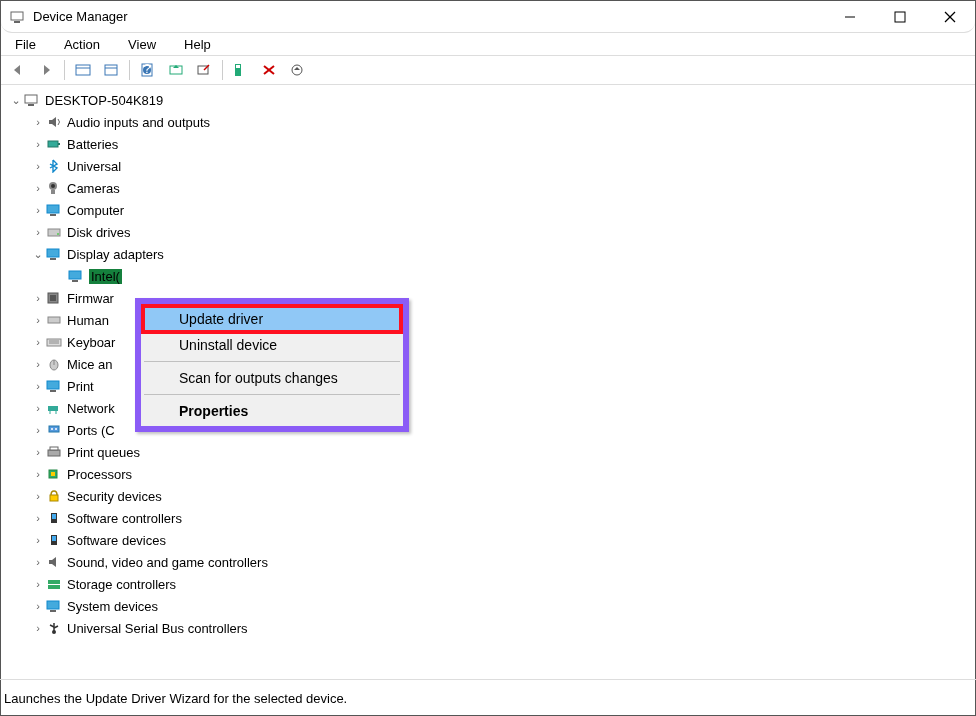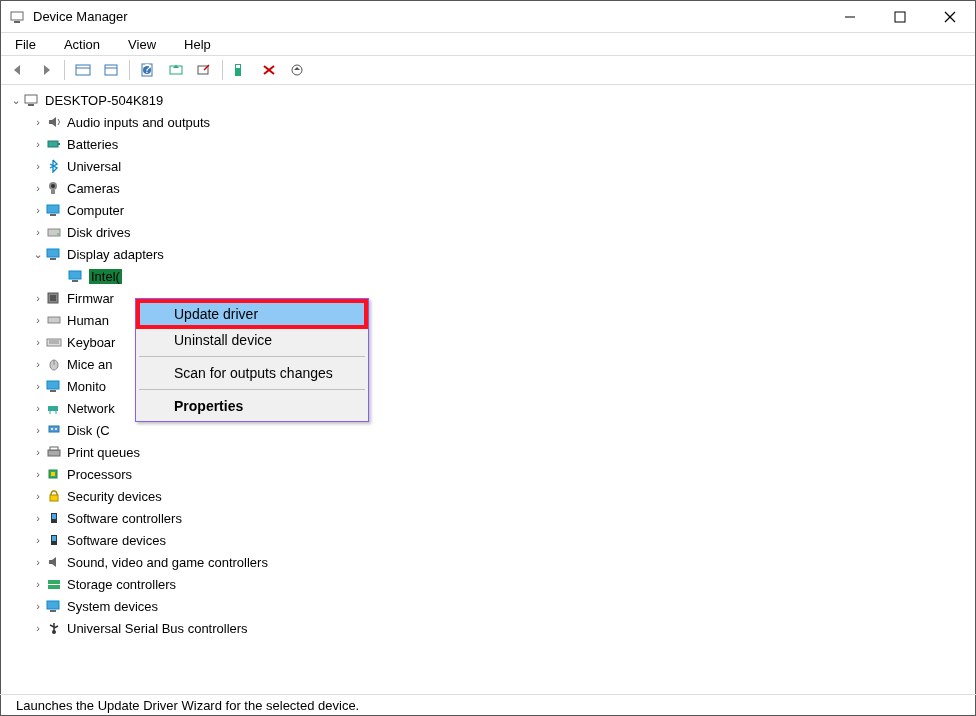--- a/index.html
+++ b/index.html
@@ -1,42 +1,42 @@
 <!DOCTYPE html>
 <html><head>
 <meta charset="utf-8">
 <style>
 * { margin: 0; padding: 0; box-sizing: border-box; font-family: "Segoe UI", Tahoma, sans-serif; font-size: 13px; }
 body { background: #fff; width: 976px; height: 716px; overflow: hidden; border: 1px solid #555; }
-.titlebar { height: 32px; display: flex; align-items: center; padding-left: 8px; border-bottom: 1px solid #ddd; }
+.titlebar { height: 32px; display: flex; align-items: center; padding-left: 8px; border-bottom: 1px solid #ddd; border-radius: 11px; }
 .titlebar .appicon { width: 16px; height: 16px; margin-right: 8px; }
 .titlebar .title { flex: 1; font-size: 13px; }
 .titlebar .winbtns { display: flex; height: 100%; }
 .titlebar .winbtn { width: 50px; height: 100%; display: flex; align-items: center; justify-content: center; }
 
 .menubar { height: 22px; display: flex; align-items: center; padding: 0 8px; gap: 16px; }
 .menubar .menuitem { padding: 2px 6px; }
 
 .toolbar { height: 30px; border-top: 1px solid #ddd; border-bottom: 1px solid #ddd; display: flex; align-items: center; padding: 0 4px; gap: 2px; }
 .tbtn { width: 26px; height: 24px; display: flex; align-items: center; justify-content: center; border: 1px solid transparent; }
 .tsep { width: 1px; height: 20px; background: #ccc; margin: 0 3px; }
 
 .tree { position: relative; height: calc(100% - 32px - 22px - 30px - 22px); overflow: auto; padding: 4px 0 0 8px; }
 .tree-row { height: 22px; display: flex; align-items: center; white-space: nowrap; }
 .expander { width: 14px; text-align: center; color: #666; font-size: 11px; user-select: none; }
 .ticon { width: 18px; height: 16px; display: flex; align-items: center; justify-content: center; margin-right: 4px; }
 .tree-row.selected .label { background: #15803d; padding: 0 2px; }
 
-.context-menu { position: absolute; left: 135px; top: 298px; width: 234px; background: #f0f0f0; border: 1px solid #8b5cf6; box-shadow: 2px 2px 3px rgba(0,0,0,0.25); padding: 2px; z-index: 100; }
+.context-menu { position: absolute; left: 135px; top: 298px; width: 274px; background: #f0f0f0; border: 6px solid #8b5cf6; box-shadow: 2px 2px 3px rgba(0,0,0,0.25); padding: 2px; z-index: 100; }
 .cmi { height: 26px; display: flex; align-items: center; padding-left: 36px; font-size: 14px; }
 .cmi.hover { background: #90c8f6; }
 .cmi.hilite { outline: 4px solid #ff1020; outline-offset: -2px; }
 .cmsep { height: 1px; background: #c0c0c0; margin: 3px 1px; }
 
-.statusbar { position: absolute; left: 0; right: 0; bottom: 0; height: 22px; border-top: 1px solid #ddd; display: flex; align-items: center; padding: 0 16px; font-size: 13px; }
+.statusbar { position: absolute; left: 0; right: 0; bottom: 0; height: 37px; border-top: 1px solid #ddd; display: flex; align-items: center; padding: 0 4px; font-size: 13px; }
 </style>
 </head>
 <body>
 
 <div class="titlebar">
   <span class="appicon">
     <svg width="16" height="16">
         <rect x="2" y="3" width="12" height="8" fill="#fff" stroke="#666"></rect>
         <rect x="5" y="12" width="6" height="2" fill="#666"></rect>
       </svg>
@@ -281,21 +281,21 @@
   </div>
 
   <div class="tree-row" style="padding-left:22px">
     <span class="expander">›</span>
     <span class="ticon">
         <svg width="16" height="14">
           <rect x="1" y="2" width="12" height="8" fill="#4ad" stroke="#18c"></rect>
           <rect x="4" y="11" width="6" height="2" fill="#666"></rect>
         </svg>
       </span>
-    <span class="label">Monito</span>
+    <span class="label">Print</span>
   </div>
 
   <div class="tree-row" style="padding-left:22px">
     <span class="expander">›</span>
     <span class="ticon">
         <svg width="16" height="14">
           <rect x="2" y="5" width="10" height="5" fill="#3a9"></rect>
           <line x1="4" y1="10" x2="4" y2="13" stroke="#3a9"></line>
           <line x1="10" y1="10" x2="10" y2="13" stroke="#3a9"></line>
         </svg>
@@ -305,21 +305,21 @@
 
   <div class="tree-row" style="padding-left:22px">
     <span class="expander">›</span>
     <span class="ticon">
         <svg width="16" height="14">
           <rect x="3" y="3" width="10" height="6" fill="#59d" stroke="#27a"></rect>
           <circle cx="6" cy="6" r="1" fill="#fff"></circle>
           <circle cx="10" cy="6" r="1" fill="#fff"></circle>
         </svg>
       </span>
-    <span class="label">Disk (C</span>
+    <span class="label">Ports (C</span>
   </div>
 
   <div class="tree-row" style="padding-left:22px">
     <span class="expander">›</span>
     <span class="ticon">
         <svg width="16" height="14">
           <rect x="2" y="5" width="12" height="6" fill="#aaa" stroke="#666"></rect>
           <rect x="4" y="2" width="8" height="3" fill="#fff" stroke="#666"></rect>
         </svg>
       </span>

